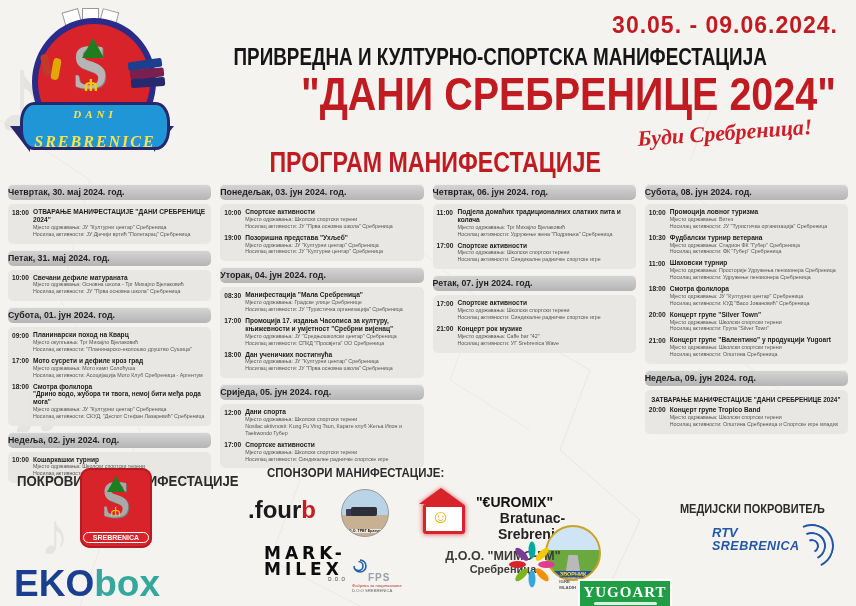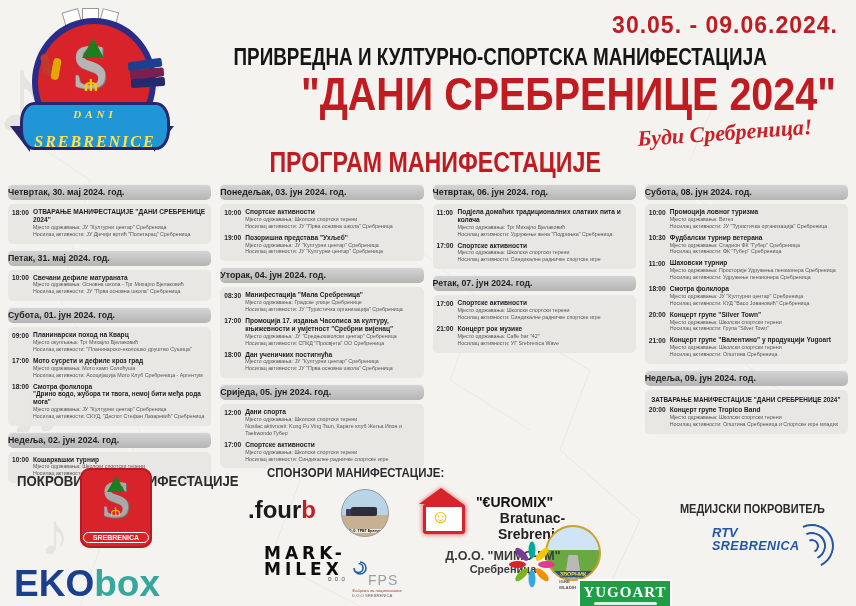--- a/index.html
+++ b/index.html
@@ -96,21 +96,21 @@
   .energo{left:604px;top:477px;width:54px;height:54px;border:3px solid #35258e;background:#fff;}
   .energo-top{position:absolute;left:0;right:0;top:3px;text-align:center;font-size:4.2px;font-weight:bold;color:#35258e;}
   .energo-e{position:absolute;left:0;right:0;top:10px;text-align:center;font-size:26px;font-weight:bold;color:#35258e;font-family:"Liberation Serif",serif;}
   .energo-ring{position:absolute;left:7px;top:7px;width:34px;height:34px;border:3px solid #35258e;border-radius:50%;}
   
   .markmilex{left:264px;top:545px;color:#0d0d0d;line-height:.95;}
   .mm-line{font-size:17px;font-weight:bold;letter-spacing:4px;font-family:"DejaVu Sans",sans-serif;}
   .mm-suffix{font-size:4.5px;letter-spacing:1px;color:#333;text-align:right;margin-top:1px;}
   .fps{left:352px;top:548px;width:80px;}
   .fps-row{display:flex;align-items:center;}
-  .fps-name{font-size:14px;font-weight:normal;color:#9aa0a8;letter-spacing:1px;margin-top:24px;}
+  .fps-name{font-size:10px;font-weight:bold;color:#9aa0a8;letter-spacing:1px;margin-top:24px;}
   .fps-cap{font-size:4.2px;color:#b0392e;line-height:1.3;}
   .fps-cap2{font-size:4.2px;color:#666;line-height:1.3;}
   .mimogm{left:438px;top:549px;width:130px;text-align:center;color:#3a3a3a;}
   .mimo-l1{font-size:12.5px;font-weight:bold;}
   .mimo-l2{font-size:11px;font-weight:bold;}
   .sim{left:505px;top:538px;width:70px;height:58px;}
   .sim-wheel{position:absolute;left:8px;top:4px;width:44px;height:44px;}
   .sim-p{position:absolute;left:19px;top:19px;width:17px;height:7px;border-radius:50%;transform-origin:0 50%;}
   .sim-text{position:absolute;right:-8px;bottom:6px;font-size:4.3px;font-weight:bold;color:#555;line-height:1.25;text-align:left;}
   .yugoart{left:578px;top:551px;width:90px;height:36px;background:#1f9e46;border:2px solid #fff;

